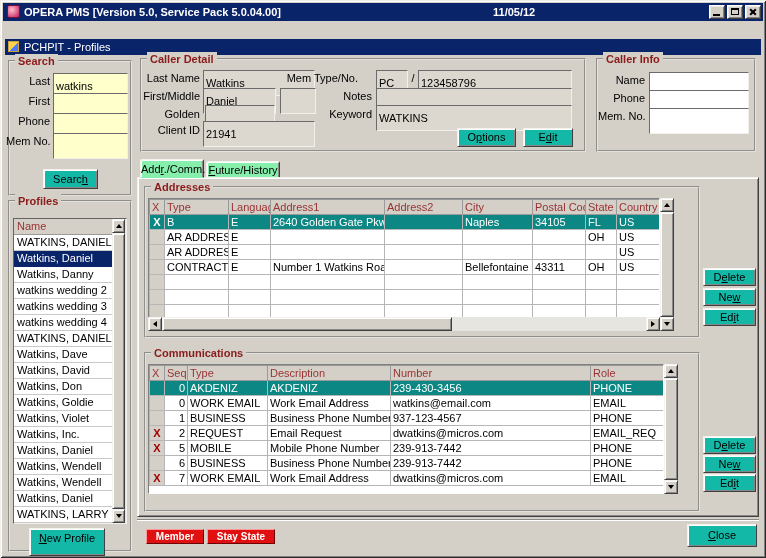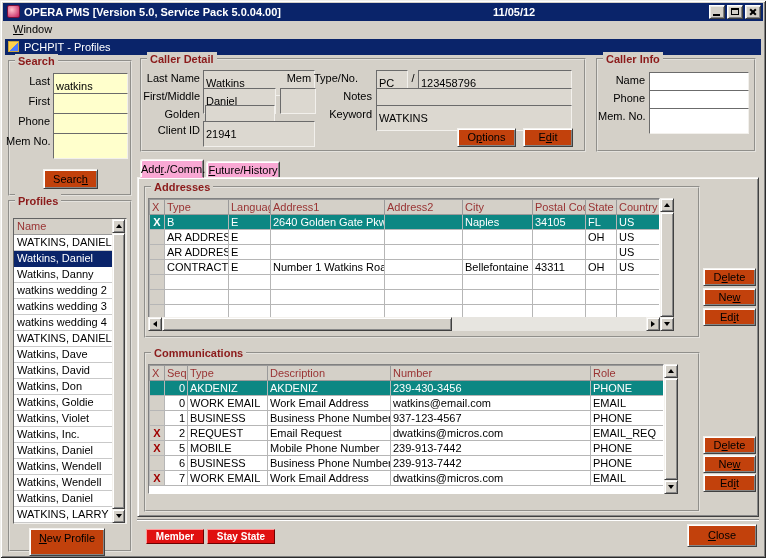--- a/index.html
+++ b/index.html
@@ -28,21 +28,21 @@
   .hdr-icon{position:absolute;left:3px;top:2px;width:11px;height:11px;background:linear-gradient(135deg,#ffd24d 50%,#4d79ff 50%);border:1px solid #caa53d;}
   .hdr-text{position:absolute;left:19px;top:2px;}
   
   .fs{position:absolute;border:2px groove #e4e2dd;}
   .legend{position:absolute;top:-8px;left:5px;background:#d4d0c8;padding:0 3px;color:var(--maroon);font-weight:bold;line-height:14px;white-space:nowrap;}
   
   .lbl{position:absolute;text-align:right;height:14px;line-height:14px;white-space:nowrap;}
   .fld{position:absolute;height:16px;padding:12px 2px;font:11px "Liberation Sans",sans-serif;
     border:1px solid;border-color:#6b6b6b #f2f0ec #f2f0ec #6b6b6b;}
   .yellow{background:var(--field_yellow);} .grayfld{background:#dcd8d0;} .whitefld{background:#fff;}
-  .btn{position:absolute;background:#c2410c;text-align:center;cursor:default;font-size:11px;
+  .btn{position:absolute;background:#14b8a6;text-align:center;cursor:default;font-size:11px;
     border:1px solid;border-color:#f4f2ee #404040 #404040 #f4f2ee;box-shadow:inset 1px 1px 0 #fff, inset -1px -1px 0 #868686;}
   .btn u{text-decoration:underline;}
   .redbtn{position:absolute;background:var(--button_red);color:#fff;font-weight:bold;font-size:10px;text-align:center;
     border:1px solid;border-color:#ff9a9a #6d0000 #6d0000 #ff9a9a;}
   
   .listbox{position:absolute;background:#fff;border:1px solid;border-color:#636363 #f2f0ec #f2f0ec #636363;}
   .plist-head{position:absolute;left:0;top:0;right:13px;height:16px;background:#d4d0c8;color:var(--header_red);
     padding:1px 3px;border-bottom:1px solid #9a9a9a;border-right:1px solid #9a9a9a;}
   .plist-items{position:absolute;left:0;top:16px;right:13px;bottom:0;overflow:hidden;}
   .plist-item{height:16px;line-height:15px;padding:0 3px;border-bottom:1px solid #c9c9c9;white-space:nowrap;overflow:hidden;}
@@ -53,21 +53,21 @@
   .sbtn{position:absolute;width:14px;height:14px;background:#d4d0c8;
     border:1px solid;border-color:#f4f2ee #404040 #404040 #f4f2ee;box-shadow:inset 1px 1px 0 #fff, inset -1px -1px 0 #888;}
   .thumb{position:absolute;background:#d4d0c8;border:1px solid;border-color:#f4f2ee #404040 #404040 #f4f2ee;
     box-shadow:inset 1px 1px 0 #fff, inset -1px -1px 0 #888;}
   .tri{width:0;height:0;margin:4px auto 0;}
   .tri.up{border-left:3px solid transparent;border-right:3px solid transparent;border-bottom:4px solid #000;}
   .tri.dn{border-left:3px solid transparent;border-right:3px solid transparent;border-top:4px solid #000;}
   .tri.lf{border-top:3px solid transparent;border-bottom:3px solid transparent;border-right:4px solid #000;margin:3px auto 0;}
   .tri.rt{border-top:3px solid transparent;border-bottom:3px solid transparent;border-left:4px solid #000;margin:3px auto 0;}
   
-  .tab{position:absolute;text-align:center;background:#f9a8d4;font-size:11px;
+  .tab{position:absolute;text-align:center;background:#86efac;font-size:11px;
     border:1px solid;border-color:#f4f2ee #404040 transparent #f4f2ee;box-shadow:inset 1px 1px 0 #fff, inset -1px 0 0 #888;
     border-top-left-radius:2px;border-top-right-radius:2px;}
   .tab u{text-decoration:underline;}
   .tabpanel{position:absolute;background:#d4d0c8;border:1px solid;border-color:#f4f2ee #404040 #404040 #f4f2ee;
     box-shadow:inset 1px 1px 0 #fff, inset -1px -1px 0 #888;}
   
   .tblwrap{position:absolute;overflow:hidden;background:#fff;border:1px solid;border-color:#808080 #fff #fff #808080;}
   table.grid{border-collapse:collapse;table-layout:fixed;background:#fff;font-size:11px;}
   table.grid th{background:#d4d0c8;color:var(--header_red);font-weight:normal;text-align:left;
     padding:1px 2px;border:1px solid #9a9a9a;height:15px;white-space:nowrap;overflow:hidden;}
@@ -95,23 +95,20 @@
       <div class="winbtn">
           <span class="g-max"></span>
         </div>
       <div class="winbtn">
           <span class="g-x1"></span>
           <span class="g-x2"></span>
         </div>
     </div>
   </div>
 
-  <div class="menubar">
-    <span class="menu-item"><u>W</u>indow</span>
-  </div>
 
   <div class="headerbar">
     <span class="hdr-icon"></span>
     <span class="hdr-text">PCHPIT - Profiles</span>
   </div>
 
   <div class="fs" style="left:8px;top:60px;width:124px;height:136px;">
     <span class="legend">Search</span>
     <span class="lbl" style="left:0;top:12px;width:40px;">Last</span>
     <input class="fld yellow" style="left: 43px; top: 11px; width: 75px;" value="watkins">

